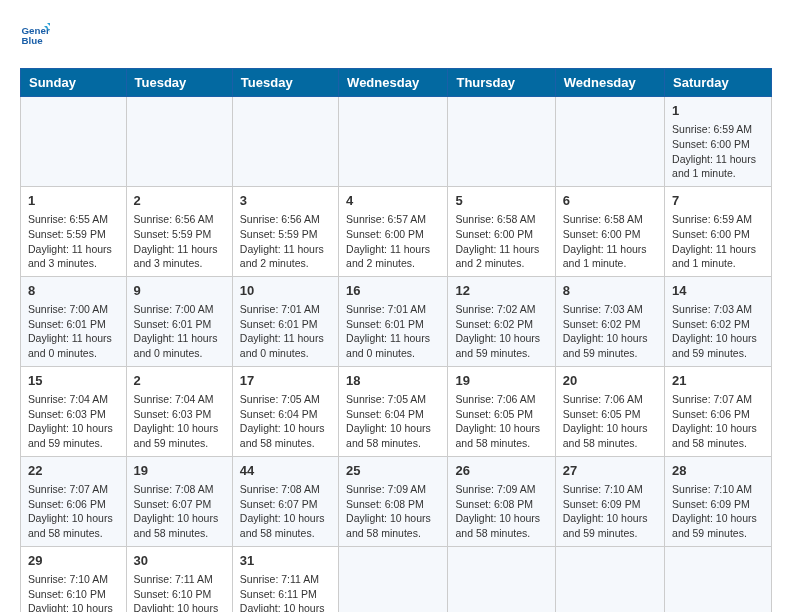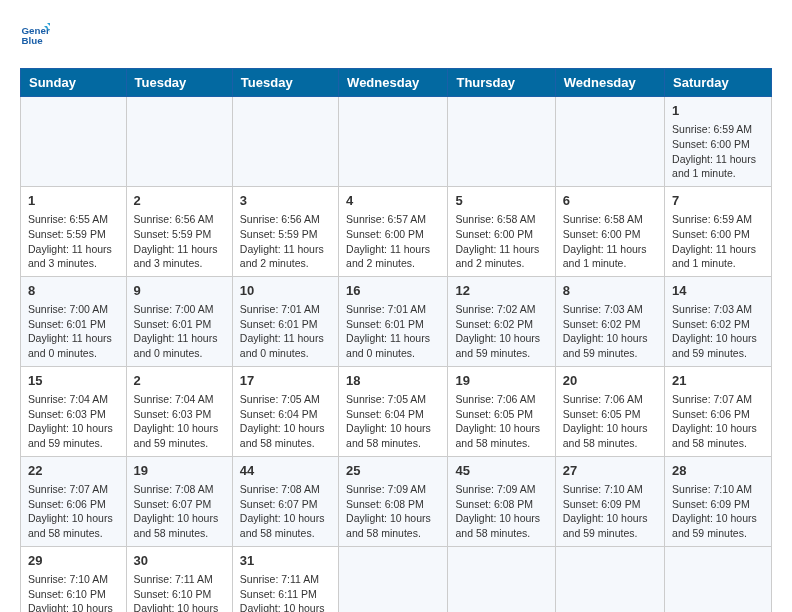--- a/index.html
+++ b/index.html
@@ -157,21 +157,21 @@
         <td><span class="day-num">18</span><span>Sunrise: 7:05 AM</span><br><span>Sunset: 6:04 PM</span><br><span>Daylight: 10 hours and 58 minutes.</span></td>
         <td><span class="day-num">19</span><span>Sunrise: 7:06 AM</span><br><span>Sunset: 6:05 PM</span><br><span>Daylight: 10 hours and 58 minutes.</span></td>
         <td><span class="day-num">20</span><span>Sunrise: 7:06 AM</span><br><span>Sunset: 6:05 PM</span><br><span>Daylight: 10 hours and 58 minutes.</span></td>
         <td><span class="day-num">21</span><span>Sunrise: 7:07 AM</span><br><span>Sunset: 6:06 PM</span><br><span>Daylight: 10 hours and 58 minutes.</span></td>
       </tr>
       <tr>
         <td><span class="day-num">22</span><span>Sunrise: 7:07 AM</span><br><span>Sunset: 6:06 PM</span><br><span>Daylight: 10 hours and 58 minutes.</span></td>
         <td><span class="day-num">19</span><span>Sunrise: 7:08 AM</span><br><span>Sunset: 6:07 PM</span><br><span>Daylight: 10 hours and 58 minutes.</span></td>
         <td><span class="day-num">44</span><span>Sunrise: 7:08 AM</span><br><span>Sunset: 6:07 PM</span><br><span>Daylight: 10 hours and 58 minutes.</span></td>
         <td><span class="day-num">25</span><span>Sunrise: 7:09 AM</span><br><span>Sunset: 6:08 PM</span><br><span>Daylight: 10 hours and 58 minutes.</span></td>
-        <td><span class="day-num">45</span><span>Sunrise: 7:09 AM</span><br><span>Sunset: 6:08 PM</span><br><span>Daylight: 10 hours and 58 minutes.</span></td>
+        <td><span class="day-num">26</span><span>Sunrise: 7:09 AM</span><br><span>Sunset: 6:08 PM</span><br><span>Daylight: 10 hours and 58 minutes.</span></td>
         <td><span class="day-num">27</span><span>Sunrise: 7:10 AM</span><br><span>Sunset: 6:09 PM</span><br><span>Daylight: 10 hours and 59 minutes.</span></td>
         <td><span class="day-num">28</span><span>Sunrise: 7:10 AM</span><br><span>Sunset: 6:09 PM</span><br><span>Daylight: 10 hours and 59 minutes.</span></td>
       </tr>
       <tr>
         <td><span class="day-num">29</span><span>Sunrise: 7:10 AM</span><br><span>Sunset: 6:10 PM</span><br><span>Daylight: 10 hours and 59 minutes.</span></td>
         <td><span class="day-num">30</span><span>Sunrise: 7:11 AM</span><br><span>Sunset: 6:10 PM</span><br><span>Daylight: 10 hours and 59 minutes.</span></td>
         <td><span class="day-num">31</span><span>Sunrise: 7:11 AM</span><br><span>Sunset: 6:11 PM</span><br><span>Daylight: 10 hours and 59 minutes.</span></td>
         <td class="empty-cell">&nbsp;</td>
         <td class="empty-cell">&nbsp;</td>
         <td class="empty-cell">&nbsp;</td>

